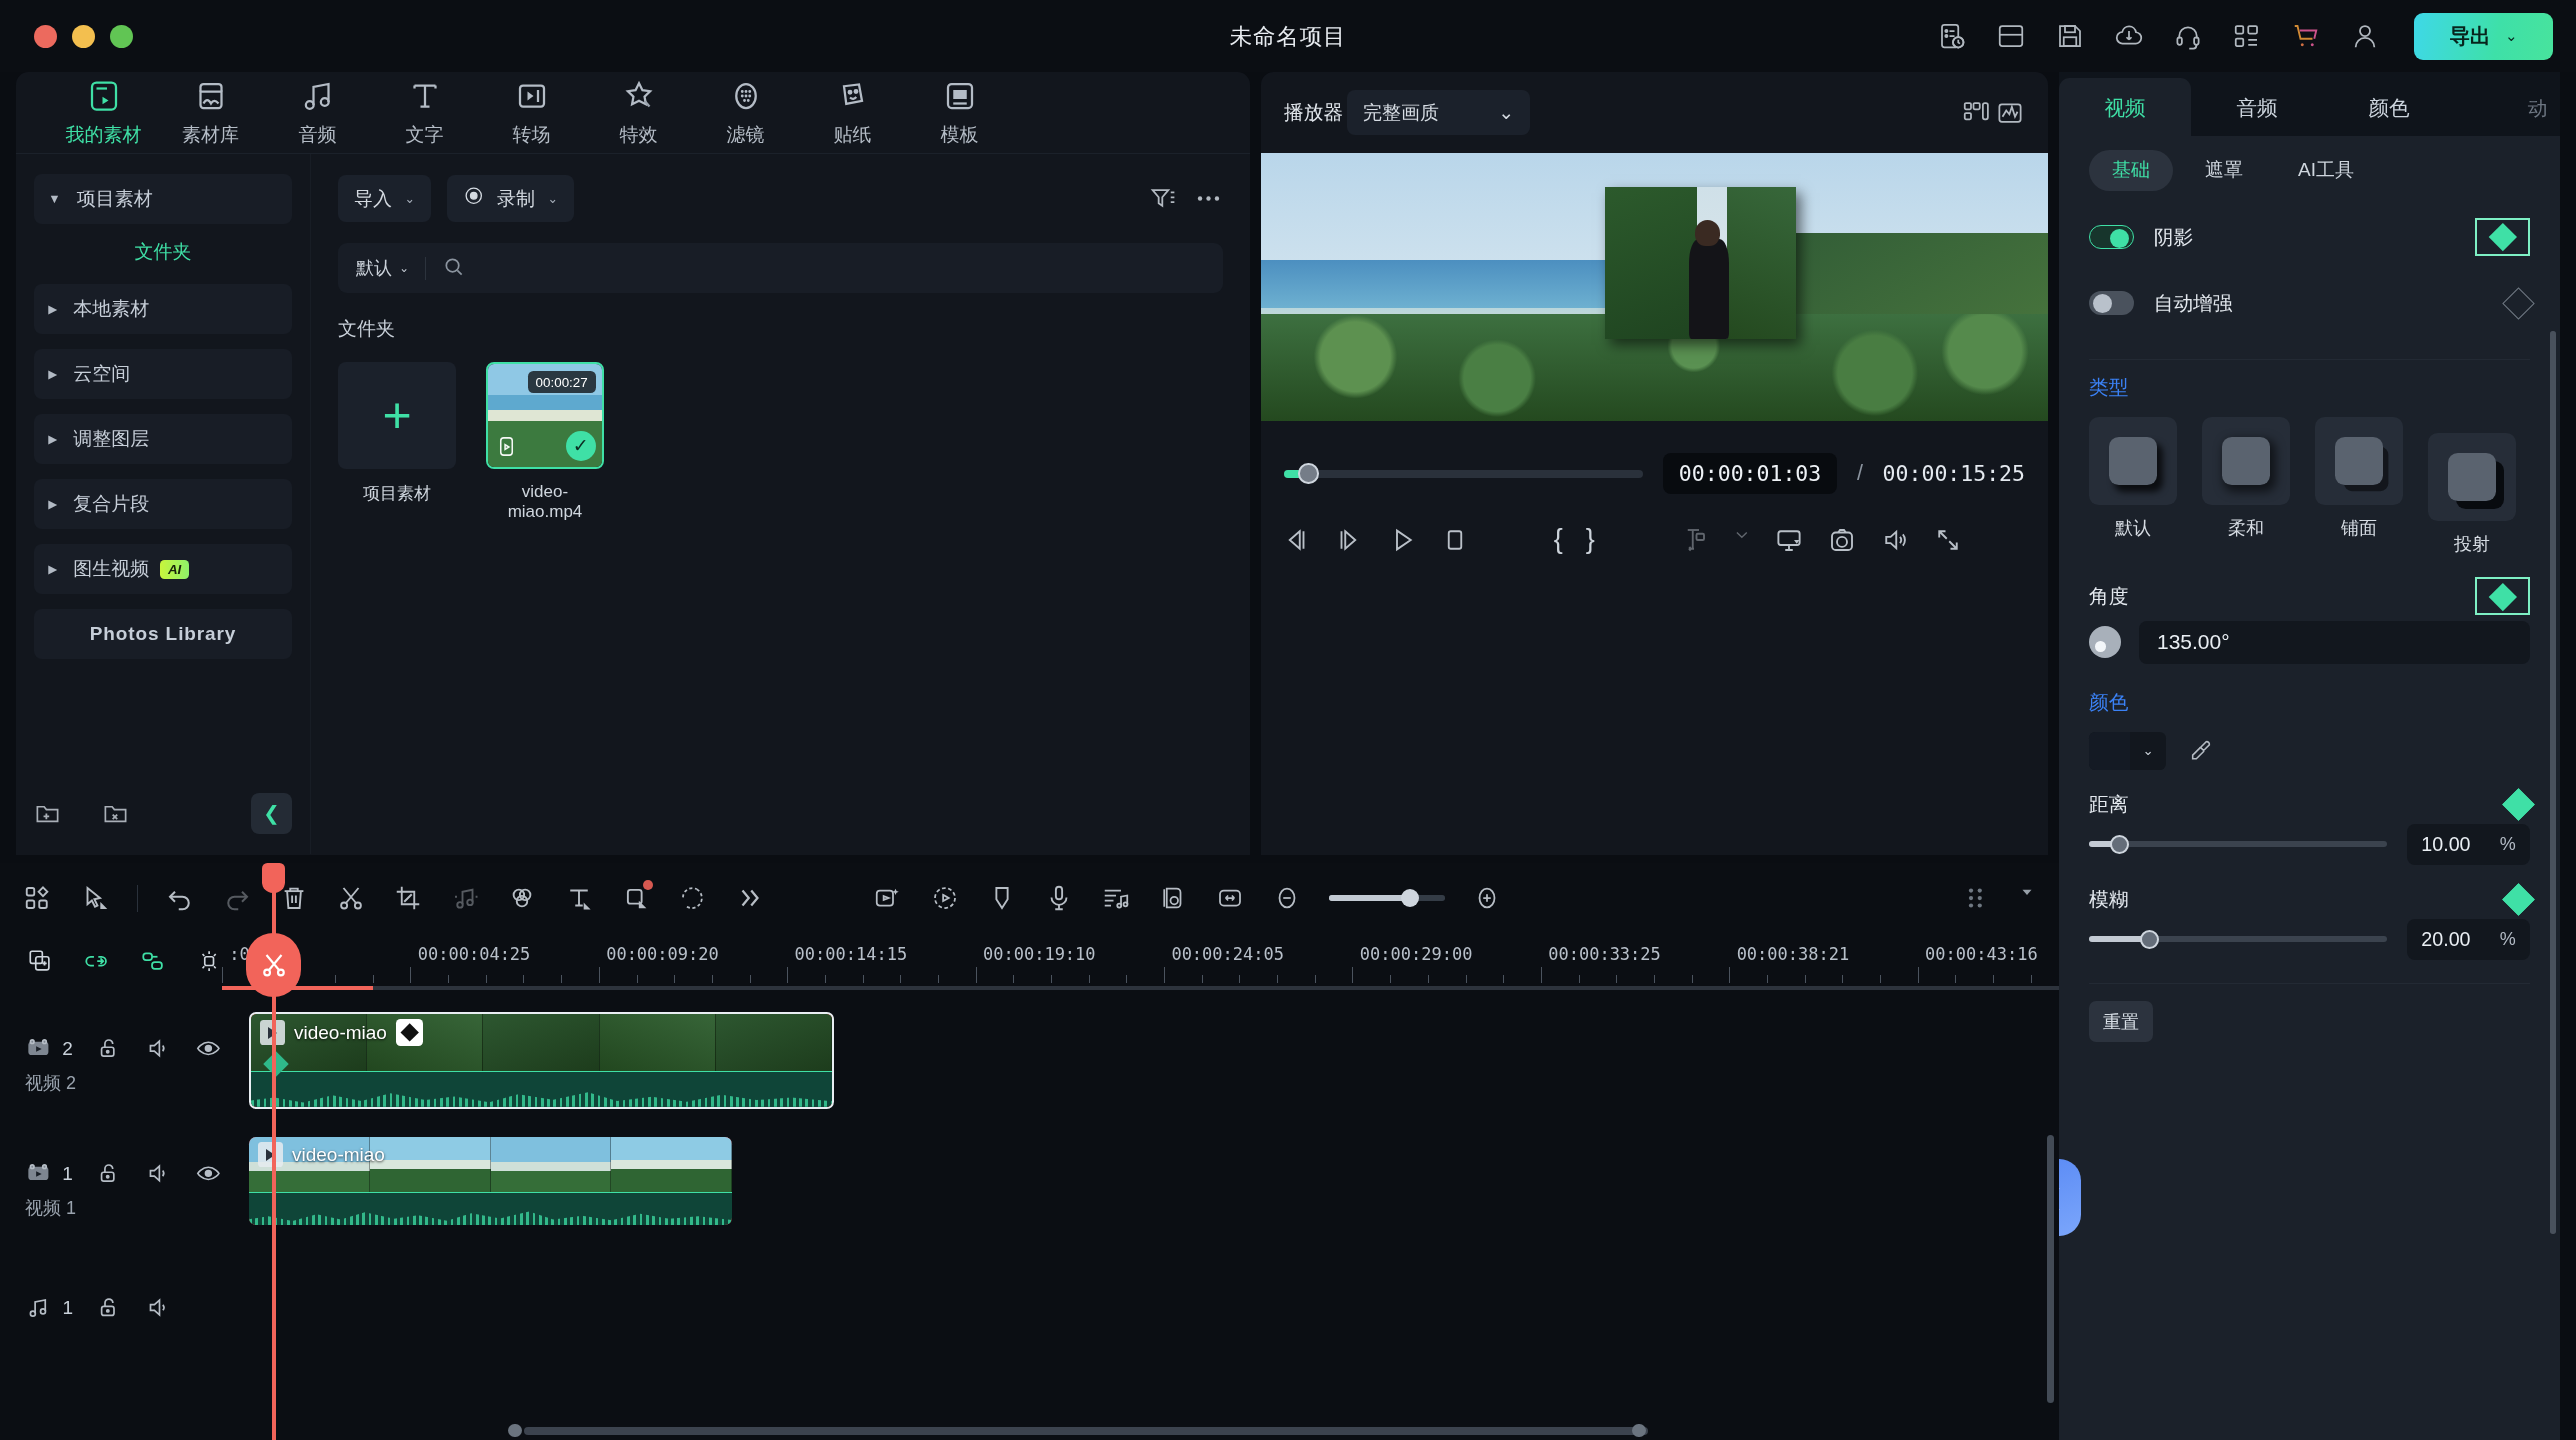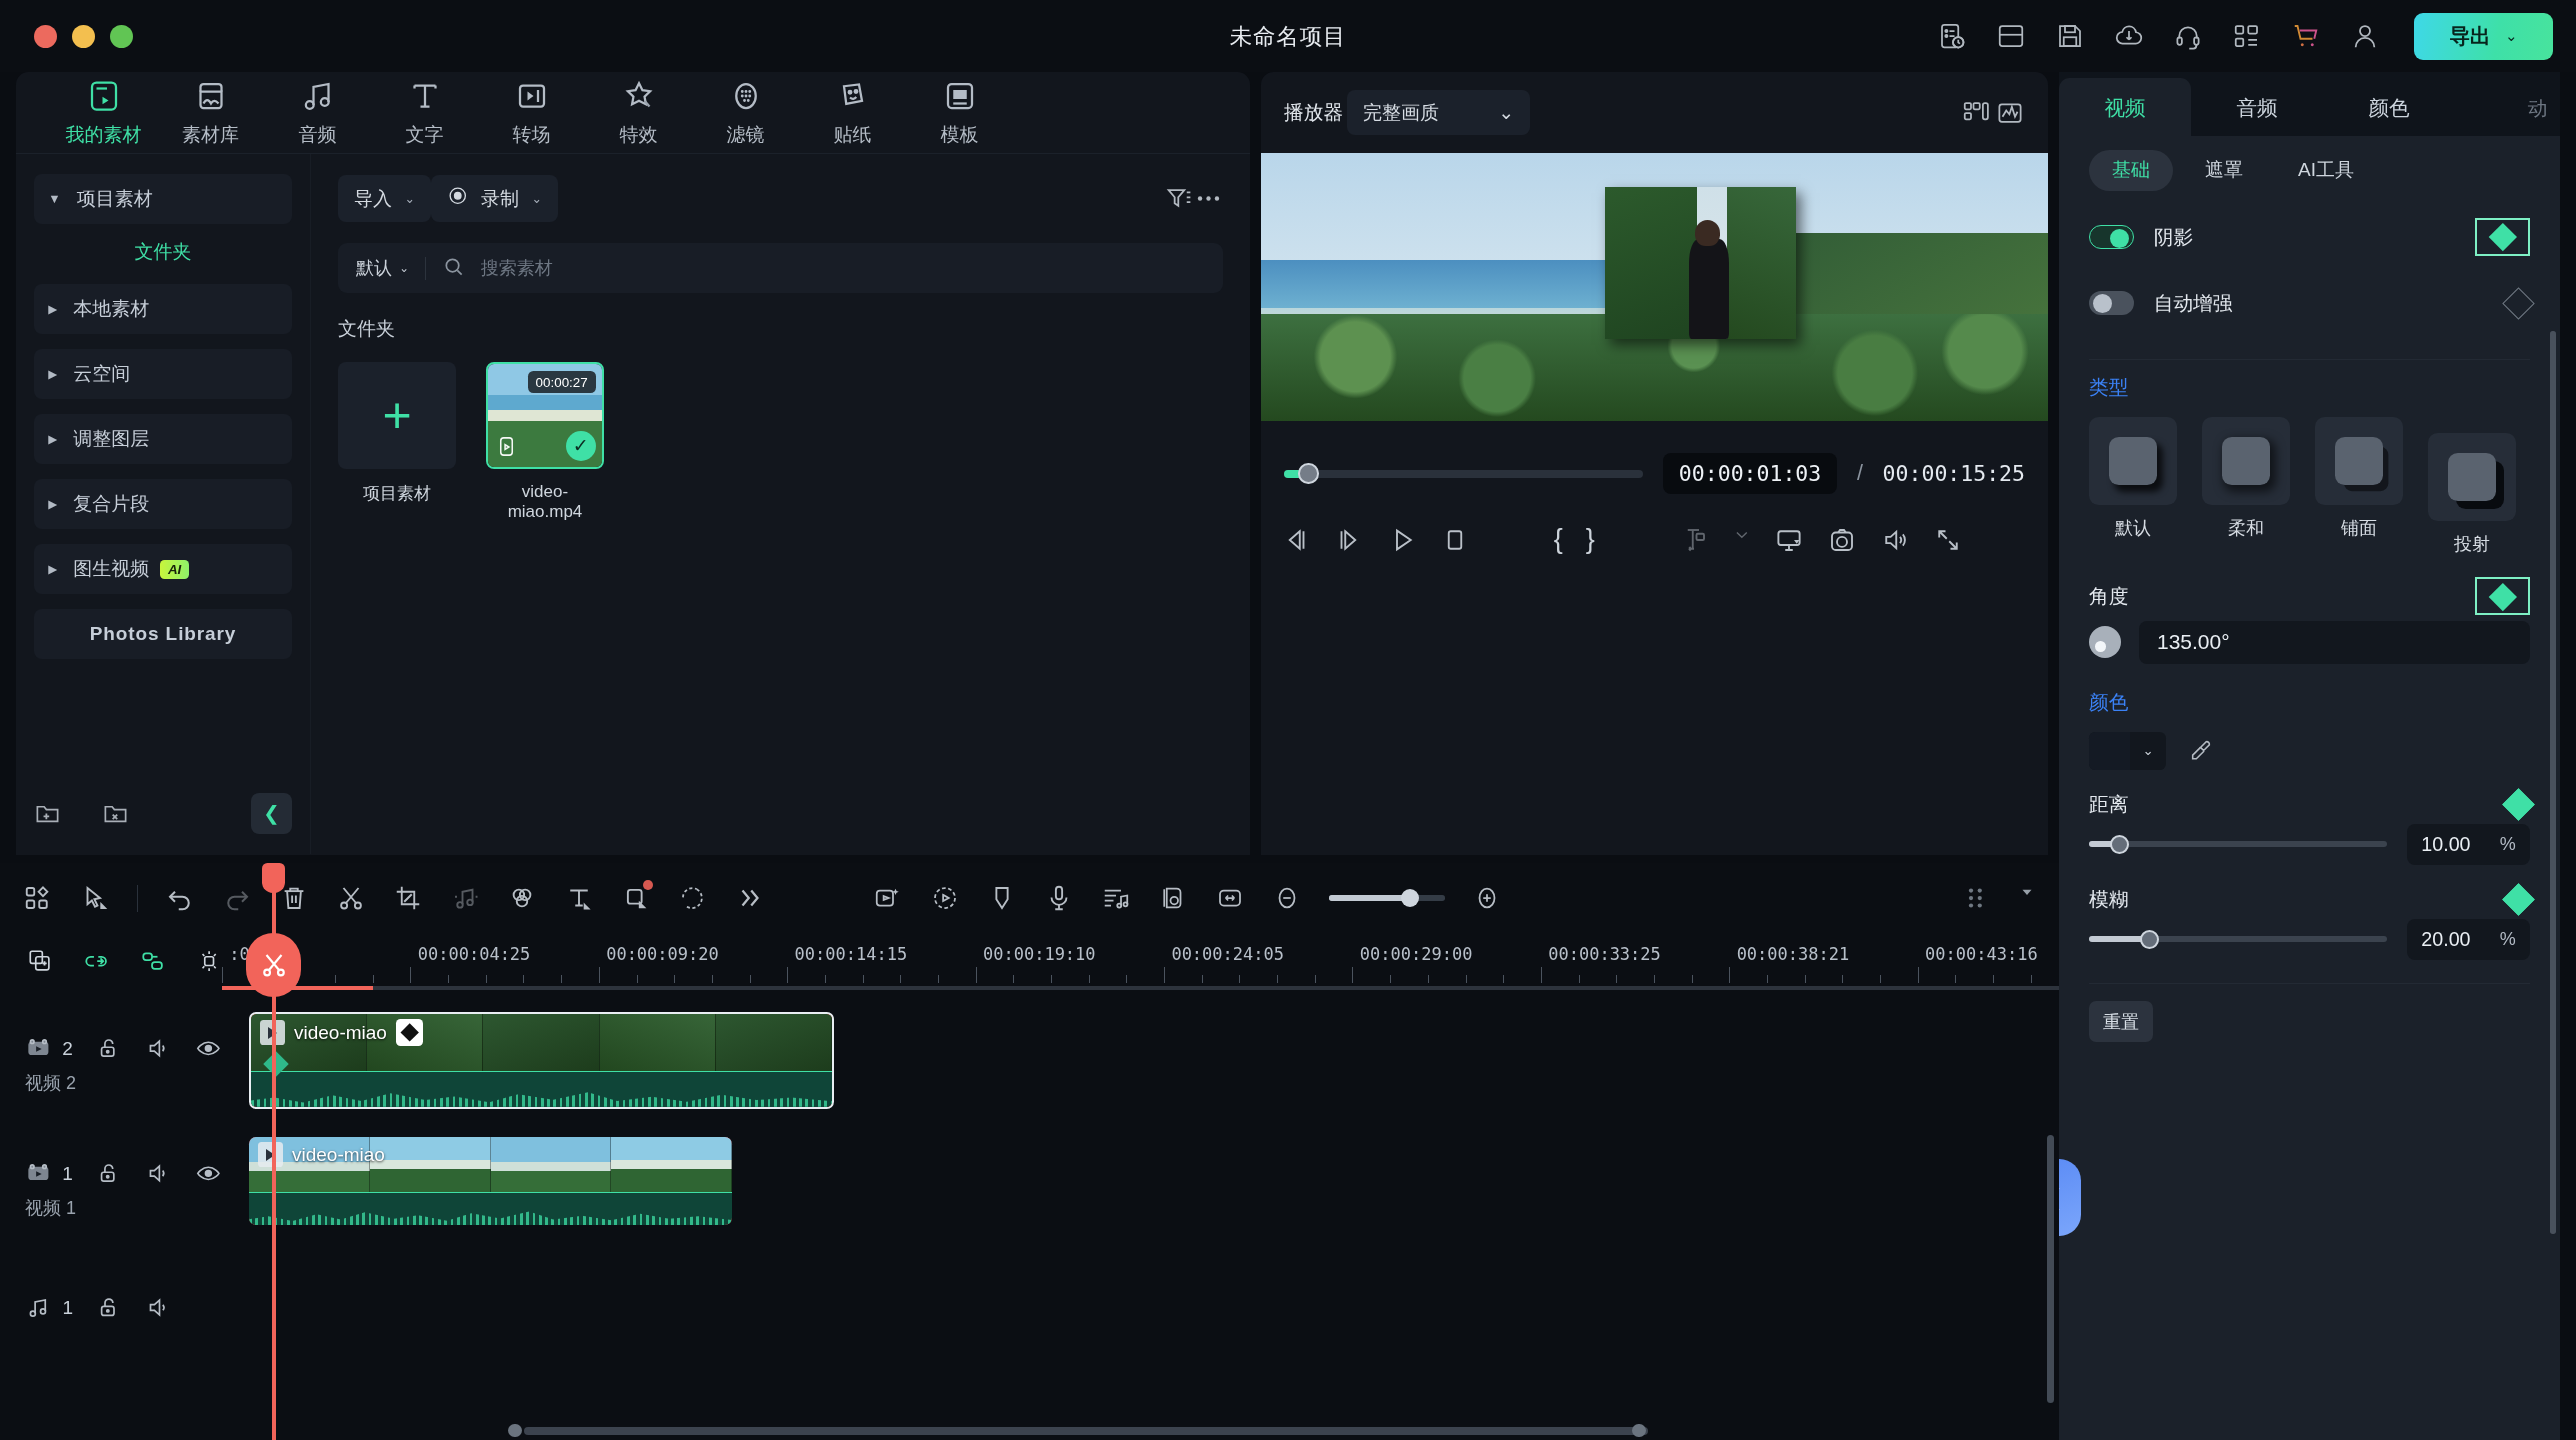--- a/index.html
+++ b/index.html
@@ -87,21 +87,21 @@
     display: flex; align-items: center; gap: 41px;
   }
   #side-bottom .sb-ico { width: 27px; height: 27px; opacity: .8; cursor: pointer; }
   #collapse-btn {
     margin-left: auto; width: 41px; height: 41px; border-radius: 8px;
     background: #242b35; display: flex; align-items: center; justify-content: center;
     color: #3fe0a6; font-size: 19.7px; cursor: pointer;
   }
 
   #media-main { flex: 1; padding: 19.7px 27px 0 27px; position: relative; }
-  #media-actions { display: flex; align-items: center; height: 50px; }
+  #media-actions { display: flex; align-items: center; gap: 16px; height: 50px; }
   .pill {
     height: 47px; border-radius: 8px; background: #1b212b;
     display: flex; align-items: center; gap: 12.5px; padding: 0 16px;
     font-size: 19px; color: #d4dae1; cursor: pointer;
   }
   .pill .chev { font-size: 12.5px; color: #a7b0bb; }
   #media-actions .spacer { flex: 1; }
   .act-ico { width: 29px; height: 29px; opacity: .85; cursor: pointer; }
   #search-bar {
     margin-top: 19.7px; height: 50px; background: #181d26; border-radius: 9px;
@@ -601,21 +601,20 @@
         <div id="search-bar">
           <div id="sort-sel">
             <span>默认</span>
             <span class="chev">⌄</span>
           </div>
           <div class="vdiv"></div>
           <span><svg width="23" height="23" viewBox="0 0 24 24" fill="none" stroke="#8b949f" stroke-width="1.8">
                 <circle cx="11" cy="11" r="6.5"></circle>
                 <path d="M16 16l4.5 4.5"></path>
               </svg></span>
-          <input id="search-input" placeholder="搜索素材" style="">
         </div>
 
         <div id="folder-head">文件夹</div>
 
         <div id="asset-grid">
           <div class="asset">
             <div class="asset-thumb" id="import-tile">
               <span class="plus">+</span>
             </div>
             <div class="asset-name">项目素材</div>

